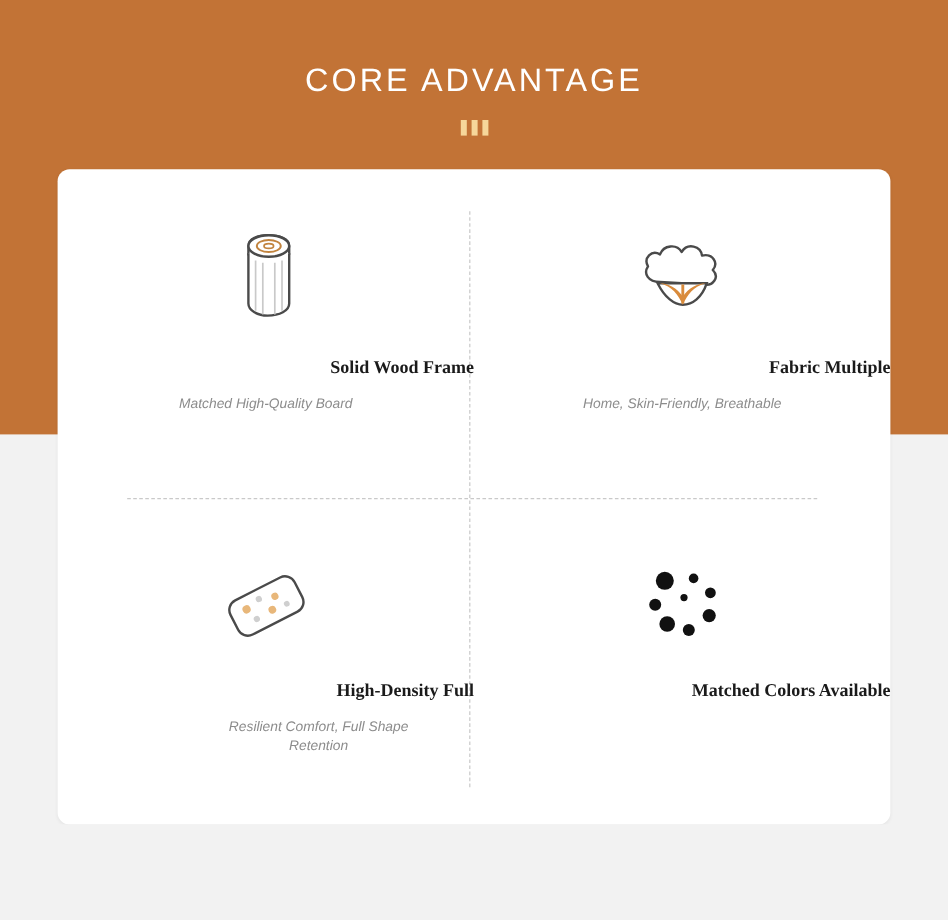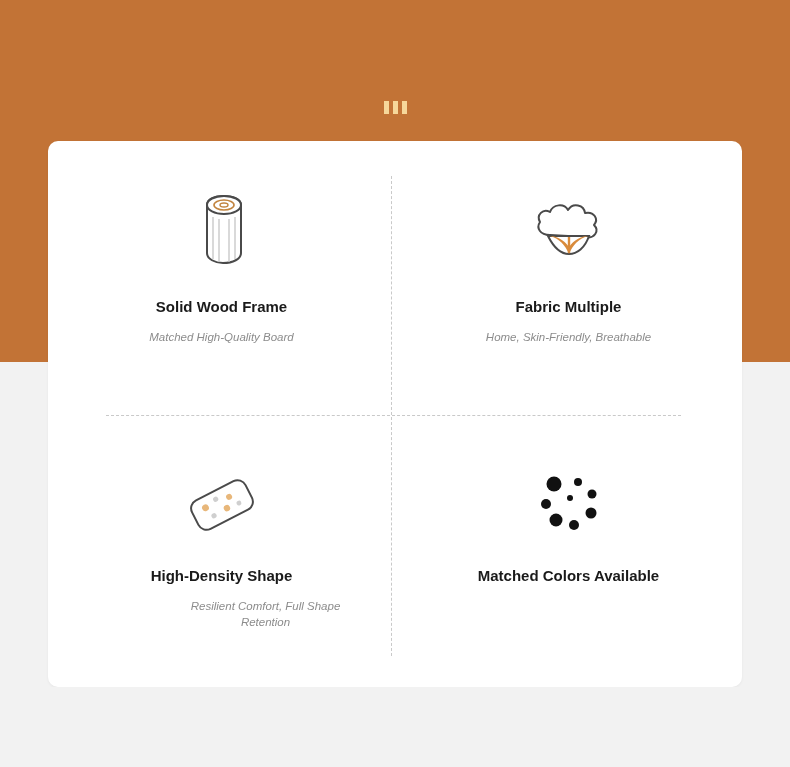--- a/index.html
+++ b/index.html
@@ -109,25 +109,26 @@
     justify-content: center;
   }
   .cell-2 .icon-wrap, .cell-3 .icon-wrap {
     top: 48px;
   }
   .cell-title {
     position: absolute;
     left: 0;
     top: 156px;
     width: 347px;
-    text-align: center;
+    text-align: right;
     font-size: 15px;
     font-weight: bold;
     color: #1a1a1a;
     line-height: 20px;
+    font-family: Liberation Serif, serif;
   }
   .cell-2 .cell-title, .cell-3 .cell-title {
     top: 152px;
   }
   .cell-sub {
     position: absolute;
     left: 0;
     top: 188px;
     width: 347px;
     text-align: center;
@@ -153,20 +154,21 @@
     height: 80px;
     background: #f2f2f2;
   }
 </style>
 </head>
 <body>
 
 <div class="page">
 
   <div class="banner">
+    <div class="banner-title">CORE ADVANTAGE</div>
     <div class="banner-dashes">
       <span></span><span></span><span></span>
     </div>
   </div>
 
   <div class="card">
     <div class="grid">
 
       <div class="v-divider"></div>
       <div class="h-divider"></div>
@@ -209,21 +211,21 @@
               <rect x="12" y="16" width="60" height="32" rx="9" ry="9" stroke="#4a4a4a" stroke-width="2" fill="#ffffff"></rect>
               <circle cx="26" cy="27" r="3.4" fill="#e8b77a"></circle>
               <circle cx="39" cy="24" r="2.6" fill="#cfcfcf"></circle>
               <circle cx="52" cy="28" r="3" fill="#e8b77a"></circle>
               <circle cx="30" cy="38" r="2.6" fill="#cfcfcf"></circle>
               <circle cx="45" cy="37" r="3.2" fill="#e8b77a"></circle>
               <circle cx="58" cy="38" r="2.4" fill="#cfcfcf"></circle>
             </g>
           </svg>
         </div>
-        <div class="cell-title">High-Density Shape</div>
+        <div class="cell-title">High-Density Full</div>
         <div class="cell-sub"><span>Resilient Comfort, Full Shape Retention</span></div>
       </div>
 
       <div class="cell cell-3">
         <div class="icon-wrap">
           <svg width="70" height="70" viewBox="0 0 70 70" fill="none">
             <circle cx="20" cy="14" r="7.5" fill="#111111"></circle>
             <circle cx="44" cy="12" r="4" fill="#111111"></circle>
             <circle cx="58" cy="24" r="4.5" fill="#111111"></circle>
             <circle cx="36" cy="28" r="3" fill="#111111"></circle>

